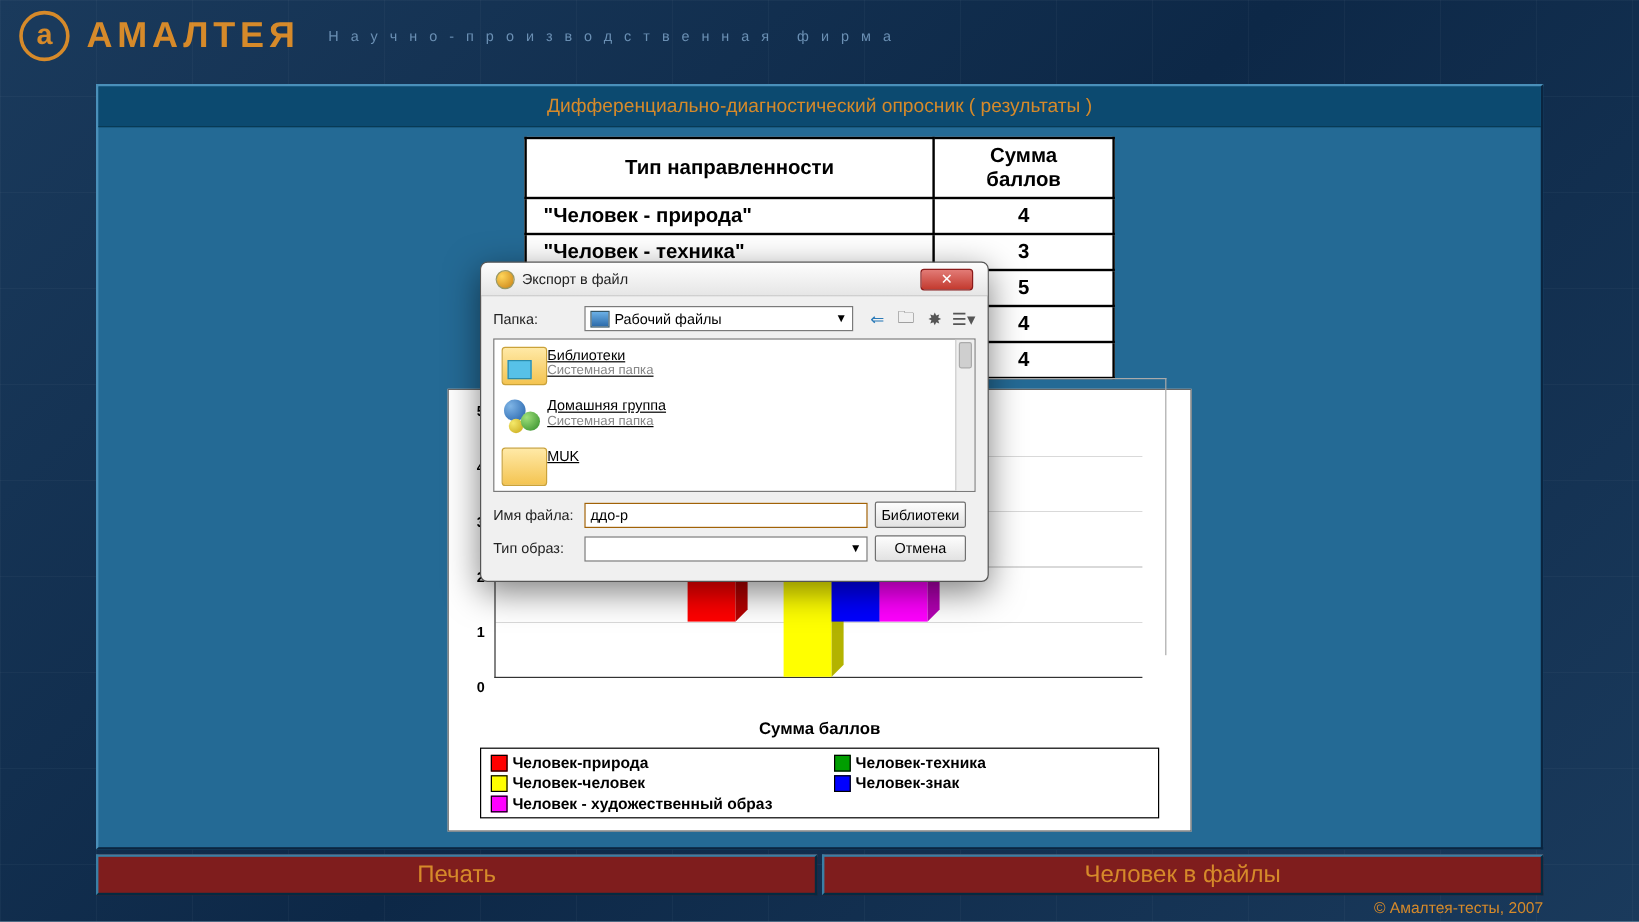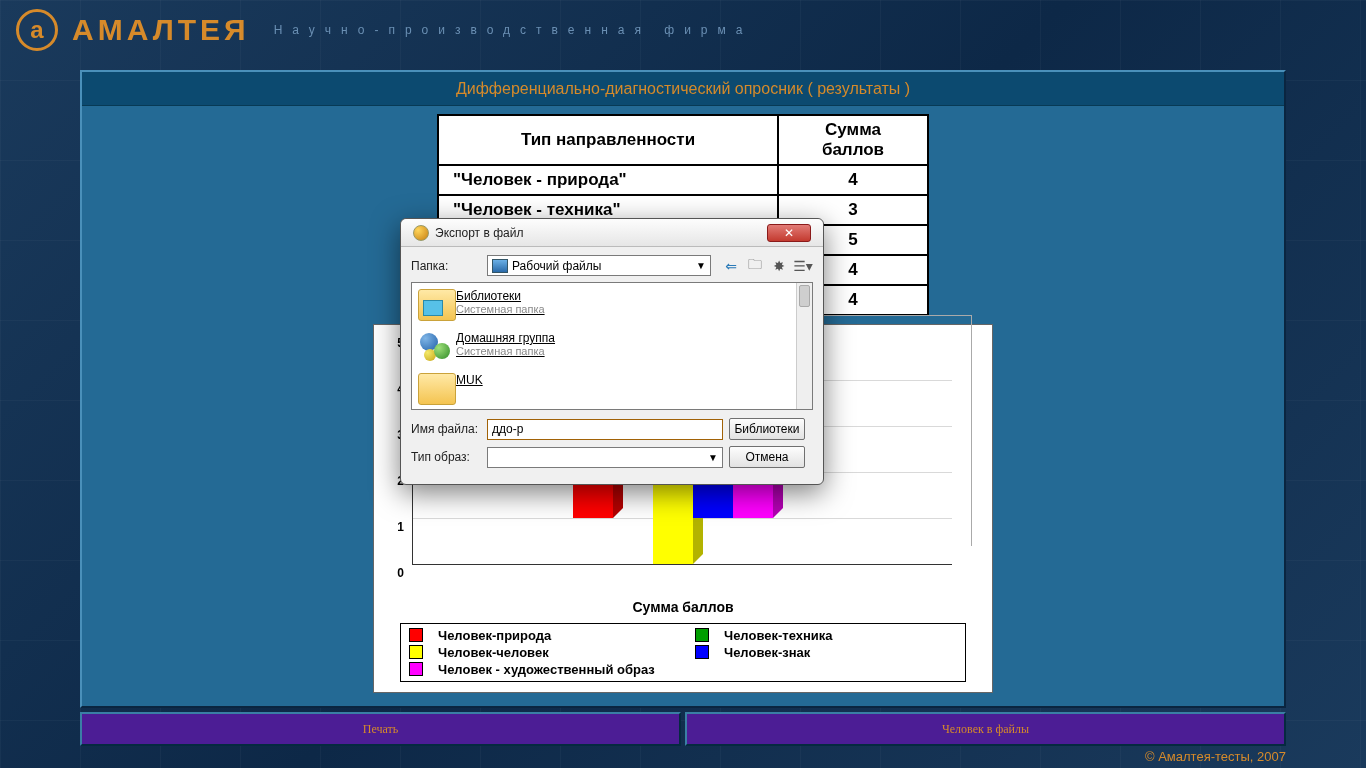--- a/index.html
+++ b/index.html
@@ -88,32 +88,32 @@
   }
   .bar-side {
     position: absolute; top: -10px; right: -10px; width: 10px; height: calc(100% + 10px);
     transform: skewY(-45deg); transform-origin: top left;
   }
   .chart-xlabel { text-align: center; font-size: 14px; font-weight: bold; padding: 4px 0 8px; }
   .legend {
     margin: 0 26px 10px; border: 1px solid #000; padding: 4px 8px;
     display: grid; grid-template-columns: 1fr 1fr; gap: 2px 24px; font-size: 13px;
   }
-  .legend-item { display: flex; align-items: flex-start; gap: 15px; font-weight: bold; }
+  .legend-item { display: flex; align-items: flex-end; gap: 4px; font-weight: bold; }
   .swatch { width: 14px; height: 14px; border: 1px solid #000; }
 
   .bottom-bar {
     position: absolute; left: 80px; right: 80px; bottom: 22px; height: 34px;
     display: flex; gap: 4px;
   }
   .action-btn {
-    flex: 1; background: #4c1d95; color: #d68a2a; font-size: 12px;
+    flex: 1; background: #7f1d1d; color: #d68a2a; font-size: 20px;
     border-top: 2px solid #3a7fa5; border-left: 2px solid #3a7fa5;
     border-right: 2px solid #052a40; border-bottom: 2px solid #052a40;
-    display: flex; align-items: center; justify-content: center; cursor: pointer; font-family: Liberation Serif, serif;
+    display: flex; align-items: center; justify-content: center; cursor: pointer;
   }
   .footer-copy {
     position: absolute; right: 80px; bottom: 4px; color: #d68a2a; font-size: 13px;
   }
 
   
   .dialog {
     position: absolute; left: 400px; top: 218px; width: 424px;
     background: #f0f0f0; border: 1px solid #555; border-radius: 6px;
     box-shadow: 0 8px 28px rgba(0,0,0,.5);

